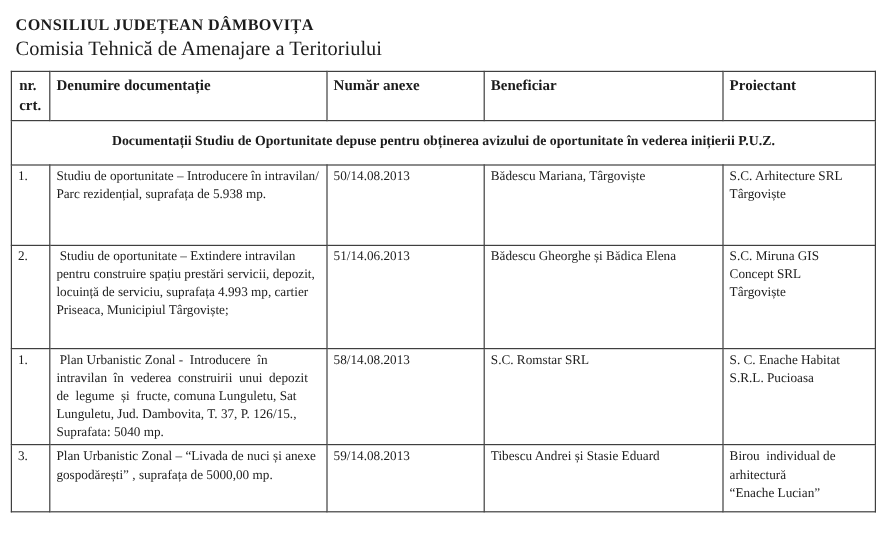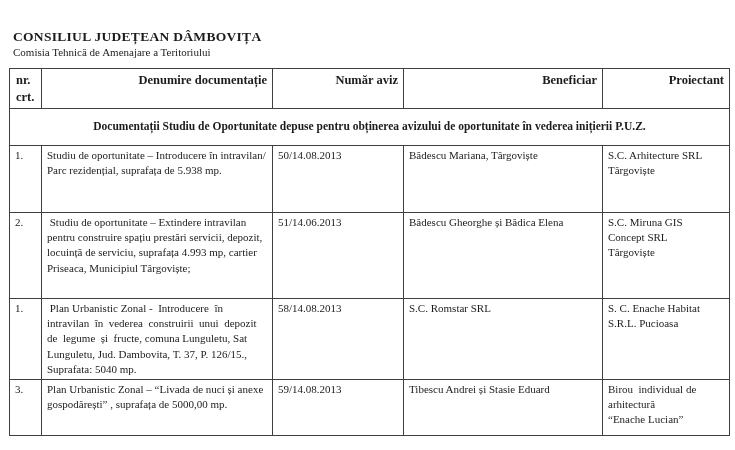--- a/index.html
+++ b/index.html
@@ -4,49 +4,49 @@
 <style>
   html,body{margin:0;padding:0;}
   body{
     width:735px;height:450px;
     background:#ffffff;
     color:#1c1c1c;
     font-family:"Liberation Serif","DejaVu Serif",serif;
     overflow:hidden;
   }
   .letterhead{
-    margin:29px 0 0 13px;
+    margin:13px 0 0 13px;
     line-height:1.25;
   }
   .letterhead .org{
     font-size:13.5px;
     font-weight:bold;
     letter-spacing:0.3px;
   }
   .letterhead .sub{
-    font-size:11px;
+    font-size:17px;
   }
   table.doc-table{
     border-collapse:collapse;
     table-layout:fixed;
     width:720px;
     margin:8px 0 0 9px;
   }
   .doc-table td, .doc-table th{
     border:1px solid #3f3f3f;
     vertical-align:top;
     padding:2px 5px;
     font-size:11px;
     line-height:1.38;
     overflow:hidden;
   }
   .doc-table th{
     font-size:12.5px;
     font-weight:bold;
-    text-align:right;
+    text-align:left;
     padding-top:3px;
   }
   .doc-table th.nr-col{
     text-align:left;
     padding-left:6px;
     white-space:pre-line;
   }
   .section-row td{
     font-weight:bold;
     text-align:center;
@@ -77,21 +77,21 @@
     <col style="width:231px">
     <col style="width:131px">
     <col style="width:199px">
     <col style="width:127px">
   </colgroup>
   <tbody>
     <tr class="r-header">
       <th class="nr-col">nr.
 crt.</th>
       <th>Denumire documentație</th>
-      <th>Număr aviz</th>
+      <th>Număr anexe</th>
       <th>Beneficiar</th>
       <th>Proiectant</th>
     </tr>
 
     <tr class="section-row r-sec1">
       <td colspan="5">Documentații Studiu de Oportunitate depuse pentru obținerea avizului de oportunitate în vederea inițierii P.U.Z.</td>
     </tr>
 
     <tr class="r-1">
       <td class="cell-nr">1.</td>

